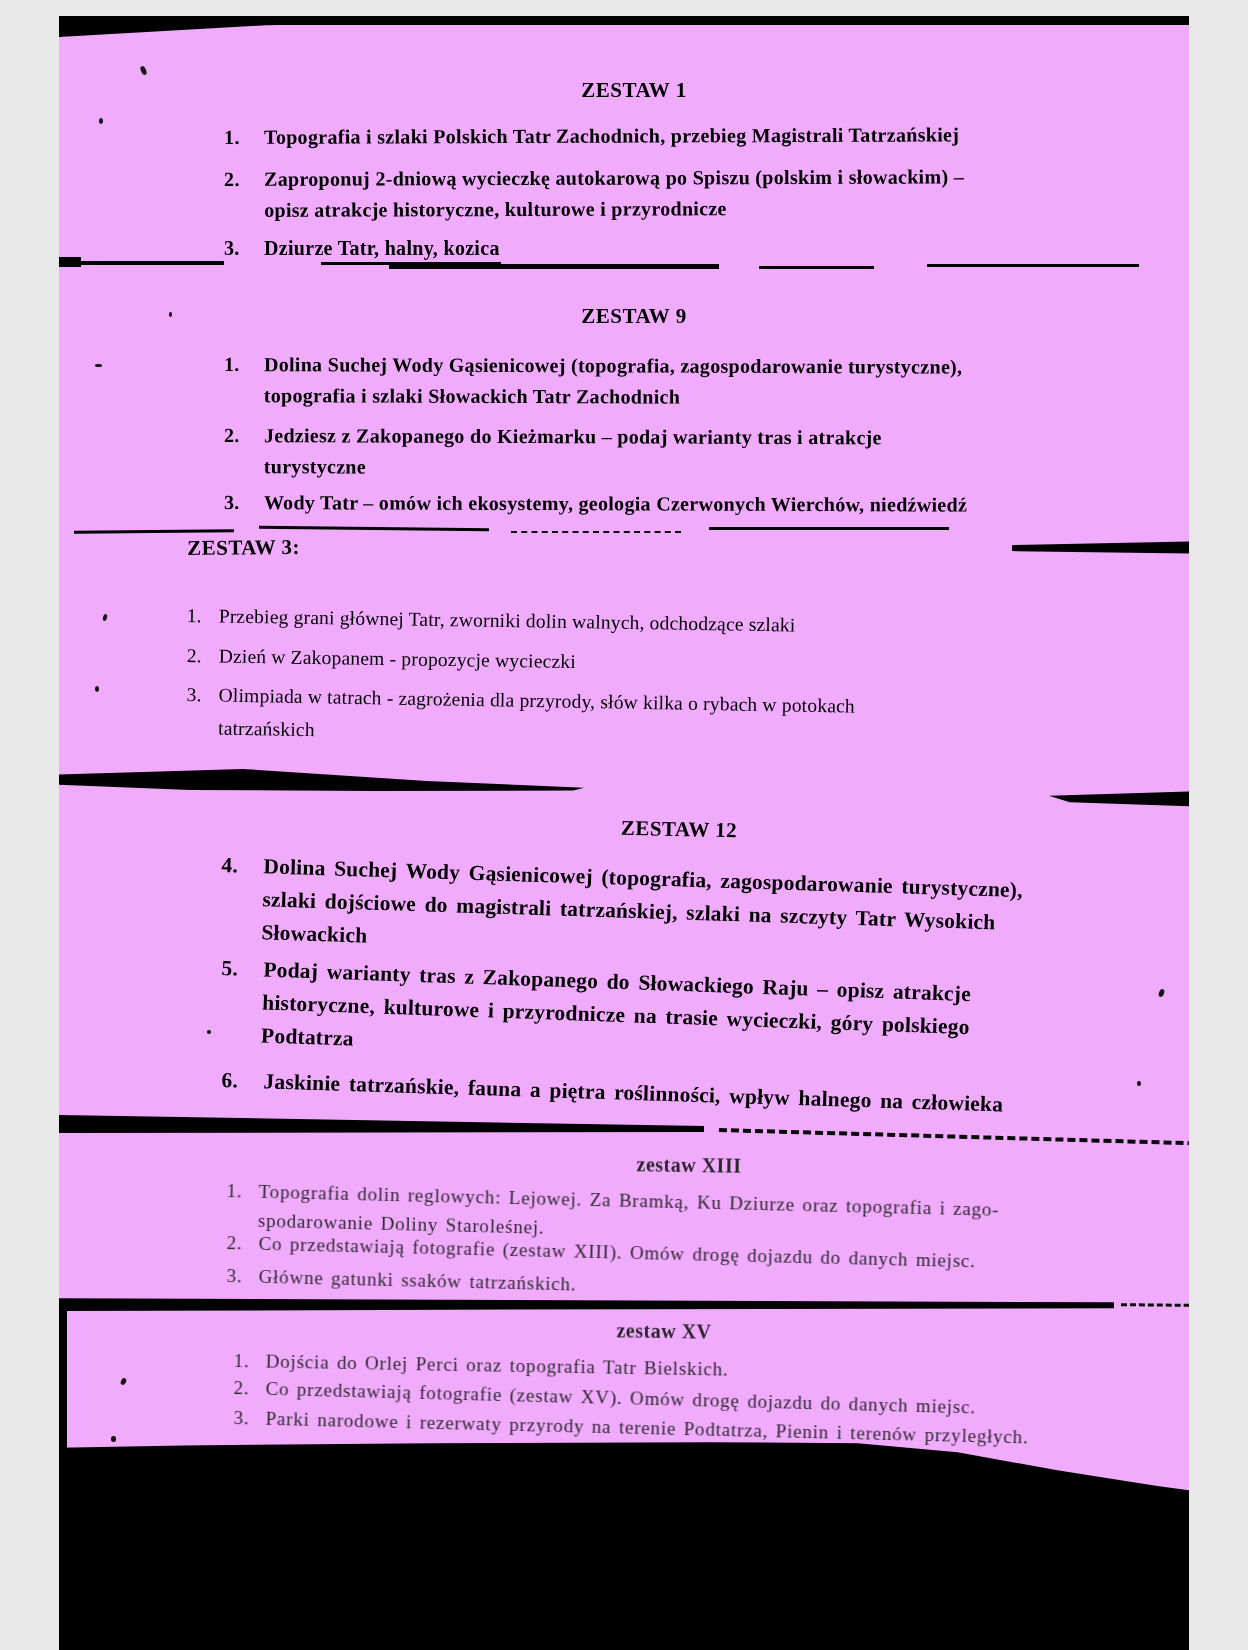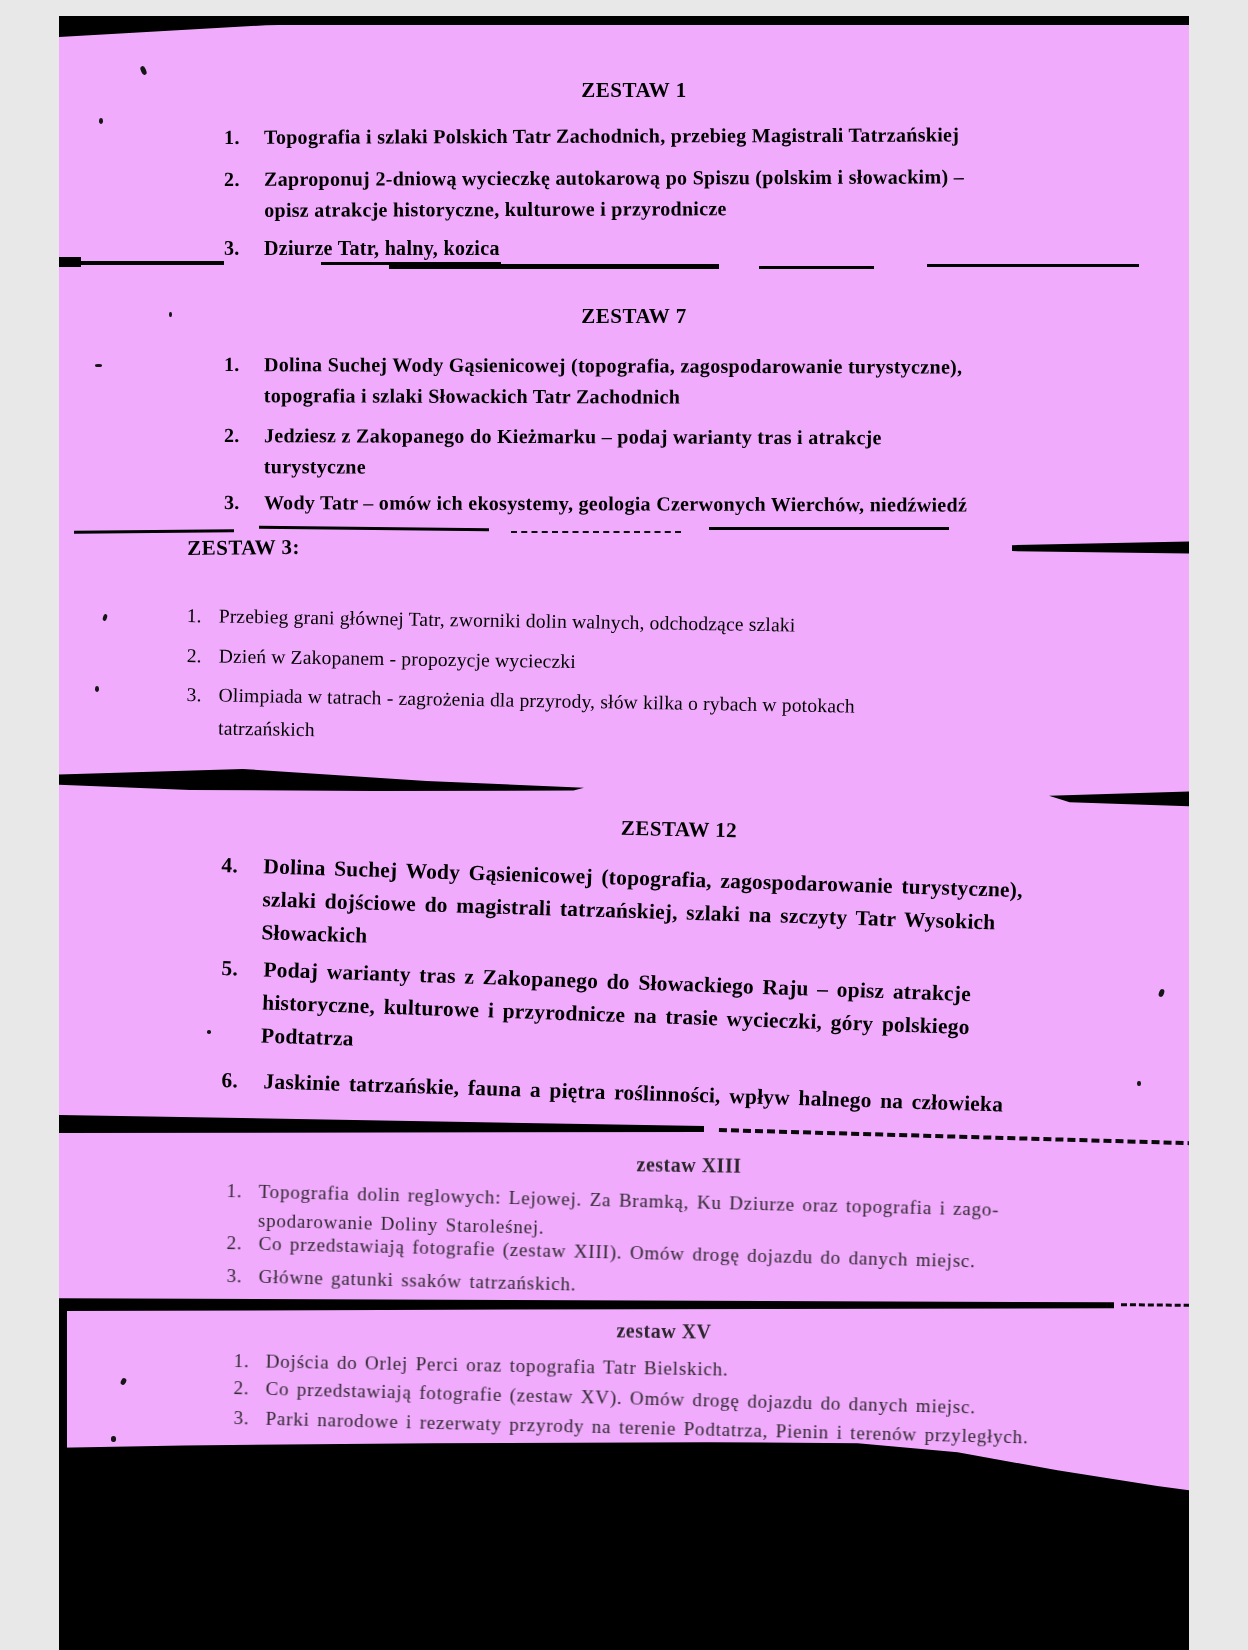--- a/index.html
+++ b/index.html
@@ -68,21 +68,21 @@
   </div>
 
   <div class="ink" style="left:0;top:241px;width:22px;height:10px;"></div>
   <div class="ink" style="left:0;top:245px;width:165px;height:4px;"></div>
   <div class="ink" style="left:262px;top:246px;width:180px;height:3px;"></div>
   <div class="ink" style="left:330px;top:248px;width:330px;height:5px;"></div>
   <div class="ink" style="left:700px;top:250px;width:115px;height:3px;"></div>
   <div class="ink" style="left:868px;top:248px;width:212px;height:3px;"></div>
   <div class="ink" style="left:1135px;top:240px;width:113px;height:15px;clip-path:polygon(0 55%,100% 0,100% 100%,5% 100%);"></div>
 
-  <div class="title t-a center" style="left:0;top:288px;width:1150px;">ZESTAW 7</div>
+  <div class="title t-a center" style="left:0;top:288px;width:1150px;">ZESTAW 9</div>
 
   <div class="item sec-a" style="left:165px;top:333px;width:1000px;transform:rotate(0.2deg);transform-origin:left top;">
     <span class="num">1.</span>
     <span class="txt">
       <span class="line">Dolina Suchej Wody Gąsienicowej (topografia, zagospodarowanie turystyczne),</span>
       <span class="line">topografia i szlaki Słowackich Tatr Zachodnich</span>
     </span>
   </div>
   <div class="item sec-a" style="left:165px;top:404px;width:1000px;transform:rotate(0.2deg);transform-origin:left top;">
     <span class="num">2.</span>

